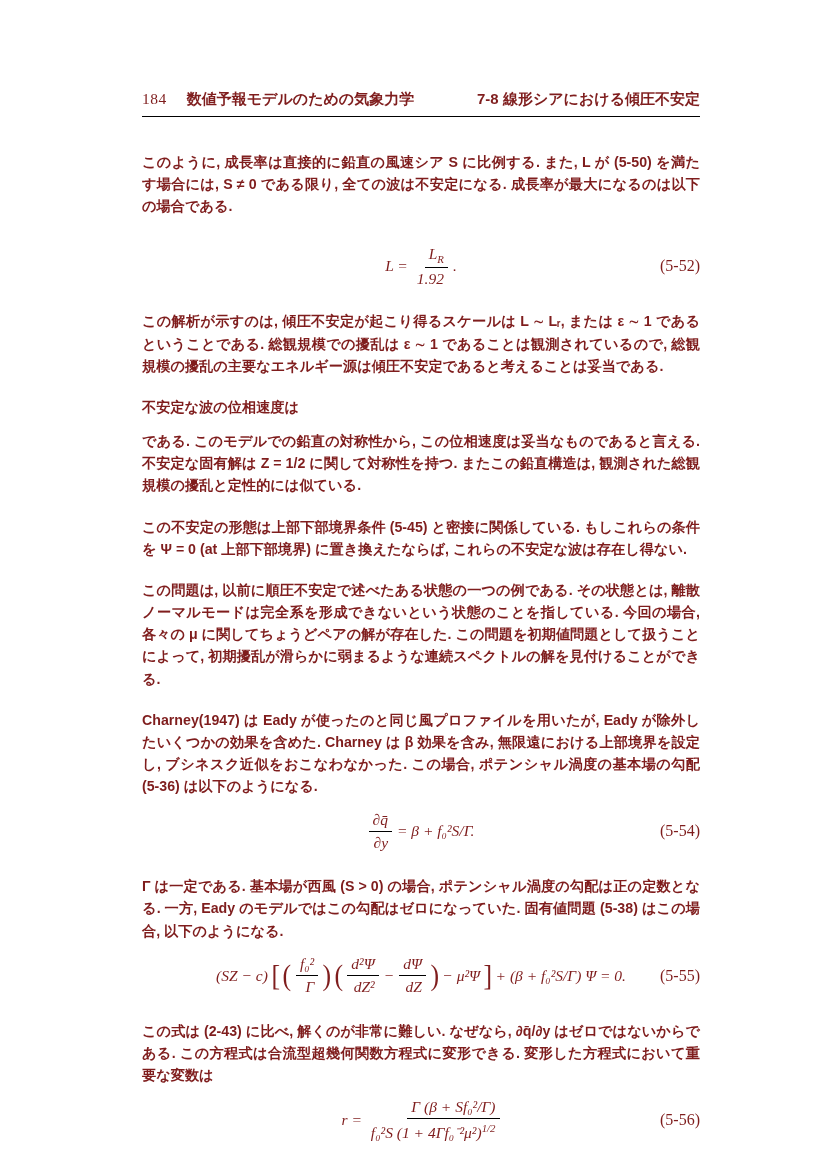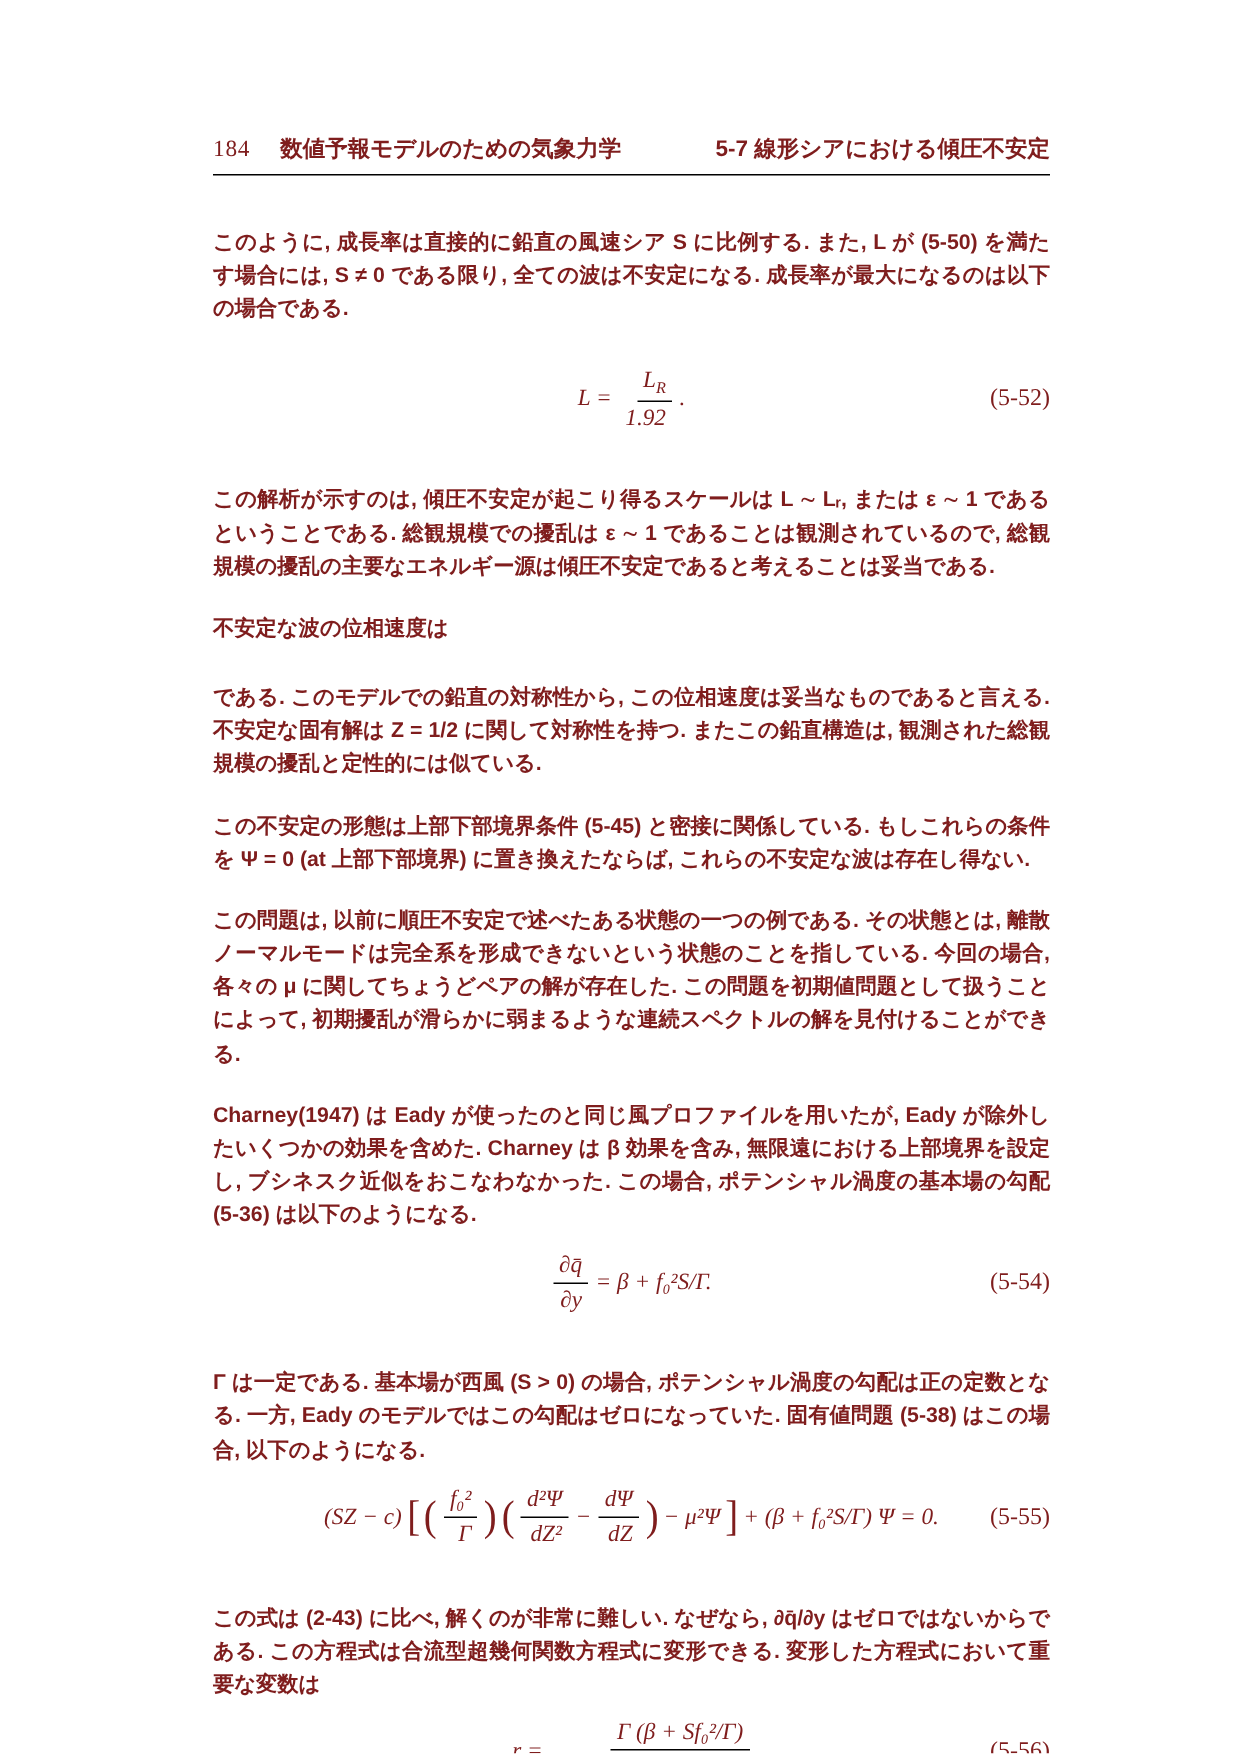--- a/index.html
+++ b/index.html
@@ -12,21 +12,21 @@
     font-size:14.2px;
   }
   
   .header{display:flex;justify-content:space-between;align-items:baseline;font-weight:bold;font-size:15px;}
   .header-left{display:flex;align-items:baseline;gap:20px;}
   .page-number{font-family:"Liberation Serif", serif;font-weight:normal;font-size:15.5px;letter-spacing:0.5px;}
   .header-rule{border-top:1.2px solid #000;margin-top:7px;margin-bottom:34px;}
   
   .para{text-align:justify;line-height:1.56;margin:0 0 19px 0;font-weight:bold;}
   .para.tight{margin-bottom:4px;}
-  .para.after-eq{margin-top:20px;}
+  .para.after-eq{margin-top:8px;}
   
   .equation{
     position:relative;display:flex;justify-content:center;align-items:center;
     margin:8px 0 14px 0;
     font-family:"Liberation Serif", serif;font-style:italic;font-size:15.5px;
     min-height:44px;
   }
   .eq-number{
     position:absolute;right:0;top:50%;transform:translateY(-50%);
     font-style:normal;font-family:"Liberation Serif", serif;font-size:16px;
@@ -41,21 +41,21 @@
 </head>
 <body>
 
 <div class="page">
 
   <div class="header">
     <div class="header-left">
       <span class="page-number">184</span>
       <span class="book-title">数値予報モデルのための気象力学</span>
     </div>
-    <span class="section-title">5-7 線形シアにおける傾圧不安定</span>
+    <span class="section-title">7-8 線形シアにおける傾圧不安定</span>
   </div>
   <div class="header-rule"></div>
 
   <p class="para">このように, 成長率は直接的に鉛直の風速シア S に比例する. また, L が (5-50) を満たす場合には, S ≠ 0 である限り, 全ての波は不安定になる. 成長率が最大になるのは以下の場合である.</p>
 
   <div class="equation">
     <span class="mi">L =</span>
     <span class="frac">
       <span class="num"><span>L</span><sub>R</sub></span>
       <span class="den">1.92</span>

